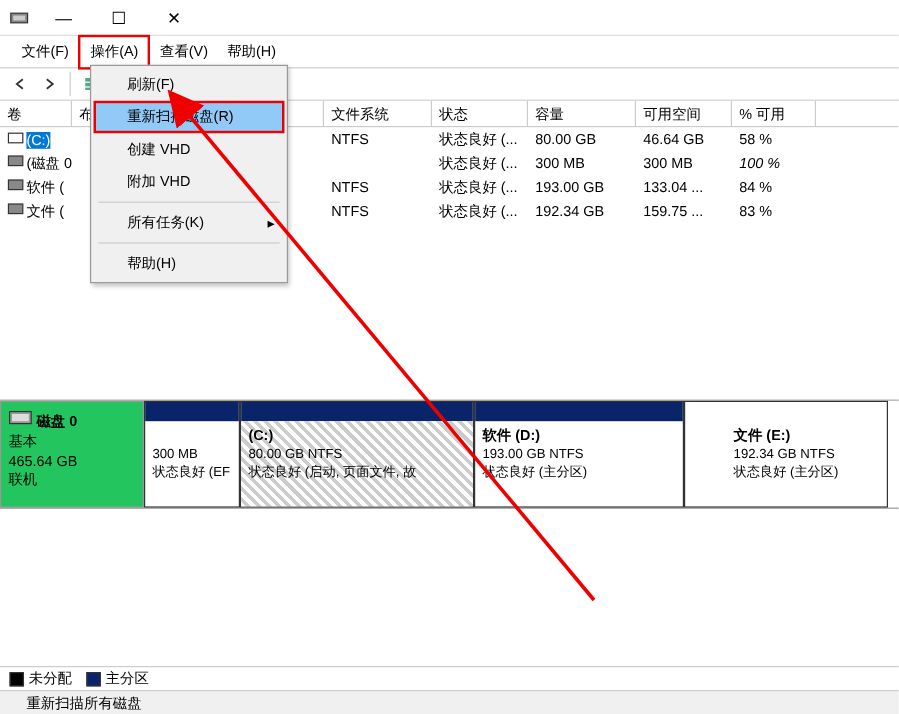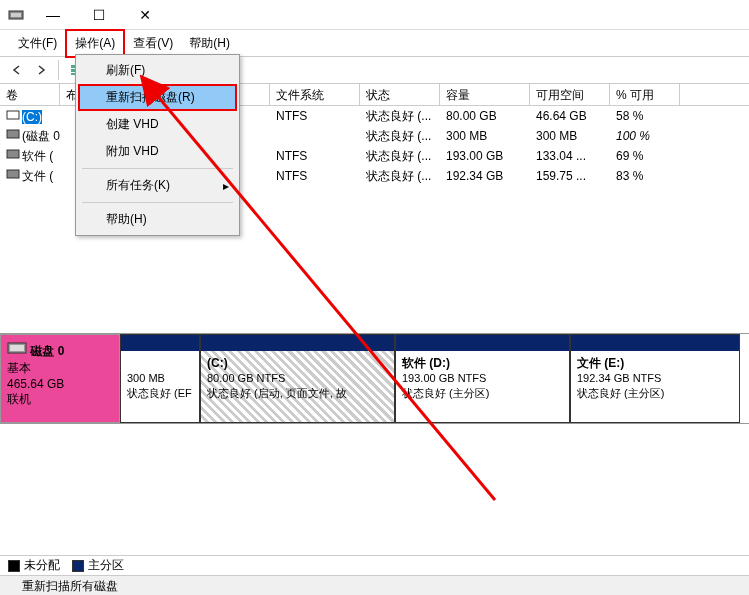--- a/index.html
+++ b/index.html
@@ -30,21 +30,21 @@
 .selected-vol { background: #0078d7; color: white; }
 
 .dropdown-menu { position: absolute; top: 54px; left: 75px; width: 165px; background: #f0f0f0; border: 1px solid #999; box-shadow: 2px 2px 4px rgba(0,0,0,0.25); z-index: 30; padding: 2px; }
 .dropdown-item { padding: 5px 20px 5px 28px; white-space: nowrap; cursor: default; position: relative; }
 .dropdown-item.highlighted { background: #91c9f7; border: 2px solid #e00; padding: 3px 18px 3px 26px; }
 .dropdown-sep { height: 1px; background: #ccc; margin: 3px 4px; }
 .submenu-arrow { position: absolute; right: 8px; top: 50%; transform: translateY(-50%); }
 
 .lower-pane { flex: 1; background: #fff; }
 .disk-row { display: flex; height: 90px; border-bottom: 1px solid #999; }
-.disk-info { width: 120px; border: 1px solid #999; padding: 6px; background: #ec4899; }
+.disk-info { width: 120px; border: 1px solid #999; padding: 6px; background: #22c55e; }
 .disk-info-icon { width: 20px; height: 16px; display: inline-block; }
 .disk-title { font-weight: bold; }
 .partitions { flex: 1; display: flex; }
 .partition { border: 1px solid #333; display: flex; flex-direction: column; }
 .part-header { height: 16px; background: #0a246a; }
 .part-body { flex: 1; padding: 4px 6px; font-size: 11px; line-height: 1.35; overflow: hidden; }
 .part-hatched .part-body { background: repeating-linear-gradient(45deg, #fff, #fff 3px, #ccc 3px, #ccc 6px); }
 
 .legend { height: 20px; display: flex; align-items: center; padding-left: 8px; gap: 12px; border-top: 1px solid #ccc; }
 .legend-item { display: flex; align-items: center; gap: 4px; }
@@ -155,21 +155,21 @@
         <div class="vol-row">
           <div class="vol-cell" style="width: 60px;"><span class="vol-icon"><svg width="14" height="12">
                 <rect x="1" y="2" width="12" height="8" fill="#888" stroke="#333"></rect>
               </svg></span><span>软件 (</span></div>
           <div class="vol-cell" style="width: 110px;"></div>
           <div class="vol-cell" style="width: 100px;"></div>
           <div class="vol-cell" style="width: 90px;">NTFS</div>
           <div class="vol-cell" style="width: 80px;">状态良好 (...</div>
           <div class="vol-cell" style="width: 90px;">193.00 GB</div>
           <div class="vol-cell" style="width: 80px;">133.04 ...</div>
-          <div class="vol-cell" style="width: 70px;">69 %</div>
+          <div class="vol-cell" style="width: 70px;">84 %</div>
         </div>
         <div class="vol-row">
           <div class="vol-cell" style="width: 60px;"><span class="vol-icon"><svg width="14" height="12">
                 <rect x="1" y="2" width="12" height="8" fill="#888" stroke="#333"></rect>
               </svg></span><span>文件 (</span></div>
           <div class="vol-cell" style="width: 110px;"></div>
           <div class="vol-cell" style="width: 100px;"></div>
           <div class="vol-cell" style="width: 90px;">NTFS</div>
           <div class="vol-cell" style="width: 80px;">状态良好 (...</div>
           <div class="vol-cell" style="width: 90px;">192.34 GB</div>
@@ -205,21 +205,21 @@
     <div class="part-body">
       <b>(C:)</b><br>80.00 GB NTFS<br>状态良好 (启动, 页面文件, 故
     </div>
           </div>
           <div class="partition" style="width: 175px;">
             <div class="part-header"></div>
     <div class="part-body">
       <b>软件  (D:)</b><br>193.00 GB NTFS<br>状态良好 (主分区)
     </div>
           </div>
-          <div class="partition" style="width: 170px;">
+          <div class="partition" style="width: 170px; align-items: center;">
             <div class="part-header"></div>
     <div class="part-body">
       <b>文件  (E:)</b><br>192.34 GB NTFS<br>状态良好 (主分区)
     </div>
           </div>
         </div>
     </div>
   </div>
 
   <div class="legend">

